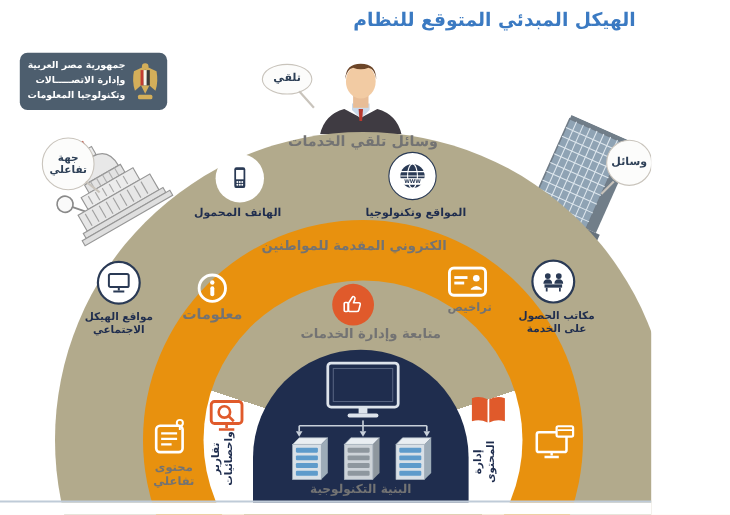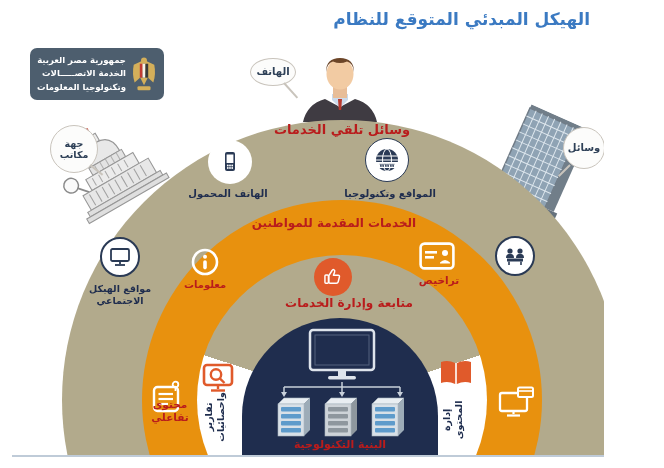--- a/index.html
+++ b/index.html
@@ -1,42 +1,42 @@
 <!DOCTYPE html>
 <html lang="ar"><head>
 <meta charset="utf-8">
 <style>
   html,body{margin:0;padding:0;background:#fff;}
   #canvas{position:relative;width:592px;height:468px;background:#fff;overflow:hidden;
-          font-family:"DejaVu Sans",sans-serif;margin-left:12px;}
+          font-family:"DejaVu Sans",sans-serif;}
   .abs{position:absolute;}
   .disc{position:absolute;border-radius:50%;}
   .lbl{position:absolute;font-weight:700;text-align:center;direction:rtl;line-height:1.25;}
   .navy{color:#1F2D4E;}
-  .white{color:#b91c1c;}
+  .white{color:#737373;}
   .circ{position:absolute;border-radius:50%;background:#fff;display:flex;align-items:center;justify-content:center;}
   .bubble{position:absolute;background:#FCFCFB;border:1.5px solid #C9C4BC;border-radius:50%;
           display:flex;align-items:center;justify-content:center;text-align:center;
           font-weight:700;color:#2E4057;direction:rtl;line-height:1.2;}
   .tail{position:absolute;height:2px;background:#C9C4BC;transform-origin:0 50%;}
   .rot{transform:rotate(-90deg);}
   svg{display:block;}
 </style>
 </head>
 <body>
 
 <div id="canvas">
 
   <div class="abs" style="right:14px;top:9px;direction:rtl;font-size:17px;font-weight:700;color:#3B7AC2;">الهيكل المبدئي المتوقع للنظام</div>
 
   <div class="abs" style="left:18px;top:48px;width:134px;height:52px;background:#4D5E6E;border-radius:7px;
               display:flex;align-items:center;justify-content:space-between;padding:0 6px;box-sizing:border-box;">
     <div style="direction:rtl;color:#fff;font-size:8.5px;font-weight:700;line-height:1.55;text-align:right;flex:1;">
       <div>جمهورية مصر العربية</div>
-      <div>الخدمة الاتصـــــالات</div>
+      <div>وإدارة الاتصـــــالات</div>
       <div>وتكنولوجيا المعلومات</div>
     </div>
     <span style="margin-left:4px;">
       <svg width="28" height="40" viewBox="0 0 30 40">
         <path d="M15,5 L4,10 Q2,20 5,29 L13,22 Z" fill="#D4AF5A"></path>
         <path d="M15,5 L26,10 Q28,20 25,29 L17,22 Z" fill="#D4AF5A"></path>
         <circle cx="15" cy="5.5" r="3.2" fill="#D4AF5A"></circle>
         <rect x="10.5" y="9" width="3" height="15" fill="#C23B33"></rect>
         <rect x="13.5" y="9" width="3" height="15" fill="#F5F2EA"></rect>
         <rect x="16.5" y="9" width="3" height="15" fill="#3A3A3A"></rect>
@@ -229,31 +229,32 @@
     <svg width="26" height="26" viewBox="0 0 26 26">
       <circle cx="8" cy="8" r="2.6" fill="#2A3A55"></circle>
       <path d="M4,15 Q4,10.8 8,10.8 Q12,10.8 12,15 Z" fill="#2A3A55"></path>
       <circle cx="18" cy="8" r="2.6" fill="#2A3A55"></circle>
       <path d="M14,15 Q14,10.8 18,10.8 Q22,10.8 22,15 Z" fill="#2A3A55"></path>
       <rect x="5" y="15.5" width="16" height="3" fill="#2A3A55"></rect>
       <line x1="7" y1="18.5" x2="7" y2="22" stroke="#2A3A55" stroke-width="1.6"></line>
       <line x1="19" y1="18.5" x2="19" y2="22" stroke="#2A3A55" stroke-width="1.6"></line>
     </svg>
   </div>
-
-  <div class="lbl white" style="left:232px;top:216px;width:180px;font-size:12px;z-index:5;">الخدمات المقدمة للمواطنين</div>
+  <div class="lbl navy" style="left:468px;top:282px;width:76px;font-size:9.5px;z-index:5;">مكاتب الحصول على الخدمة</div>
+
+  <div class="lbl white" style="left:232px;top:216px;width:180px;font-size:12px;z-index:5;">الكتروني المقدمة للمواطنين</div>
 
   <div class="abs" style="left:178px;top:247px;z-index:5;">
     <svg width="30" height="30" viewBox="0 0 30 30">
       <circle cx="15" cy="15" r="12" fill="none" stroke="#fff" stroke-width="2.6"></circle>
       <circle cx="15" cy="9.8" r="2" fill="#fff"></circle>
       <rect x="13.2" y="13.2" width="3.6" height="9.2" rx="1.8" fill="#fff"></rect>
     </svg>
   </div>
-  <div class="lbl white" style="left:155px;top:279px;width:76px;font-size:10px;z-index:5;">معلومات</div>
+  <div class="lbl white" style="left:155px;top:279px;width:76px;font-size:13px;z-index:5;">معلومات</div>
 
   <div class="abs" style="left:407px;top:242px;z-index:5;">
     <svg width="36" height="28" viewBox="0 0 36 28">
       <rect x="1.6" y="1.6" width="32.8" height="24.8" rx="4" fill="none" stroke="#fff" stroke-width="2.6"></rect>
       <rect x="6" y="9" width="12" height="2.6" fill="#fff"></rect>
       <rect x="6" y="14" width="9" height="2.6" fill="#fff"></rect>
       <circle cx="26" cy="11" r="3" fill="#fff"></circle>
       <path d="M21,20.5 Q26,15.5 31,20.5 L31,21.5 L21,21.5 Z" fill="#fff"></path>
     </svg>
   </div>
@@ -262,21 +263,21 @@
   <div class="abs" style="left:139px;top:380px;z-index:5;">
     <svg width="32" height="34" viewBox="0 0 32 34">
       <rect x="3" y="7" width="24" height="24" rx="3.5" fill="none" stroke="#fff" stroke-width="2.4"></rect>
       <line x1="7.5" y1="14" x2="22" y2="14" stroke="#fff" stroke-width="2.2"></line>
       <line x1="7.5" y1="19" x2="22" y2="19" stroke="#fff" stroke-width="2.2"></line>
       <line x1="7.5" y1="24" x2="17" y2="24" stroke="#fff" stroke-width="2.2"></line>
       <circle cx="24.5" cy="4.5" r="2.8" fill="none" stroke="#fff" stroke-width="1.8"></circle>
       <line x1="24.5" y1="7.3" x2="24.5" y2="11" stroke="#fff" stroke-width="1.8"></line>
     </svg>
   </div>
-  <div class="lbl white" style="left:130px;top:398px;width:56px;font-size:10.5px;z-index:5;text-align:center;">محتوى تفاعلي</div>
+  <div class="lbl white" style="left:130px;top:419px;width:56px;font-size:10.5px;z-index:5;text-align:center;">محتوى تفاعلي</div>
 
   <div class="abs" style="left:486px;top:385px;z-index:5;">
     <svg width="38" height="34" viewBox="0 0 38 34">
       <rect x="2" y="8" width="27" height="18" rx="2" fill="none" stroke="#fff" stroke-width="2.3"></rect>
       <line x1="15.5" y1="26" x2="15.5" y2="29" stroke="#fff" stroke-width="2.2"></line>
       <line x1="9" y1="30.5" x2="22" y2="30.5" stroke="#fff" stroke-width="2.2"></line>
       <rect x="20" y="2.5" width="15" height="9.5" rx="1.5" fill="#E8910E" stroke="#fff" stroke-width="2"></rect>
       <line x1="21" y1="6" x2="34" y2="6" stroke="#fff" stroke-width="1.6"></line>
     </svg>
   </div>
@@ -303,26 +304,26 @@
 
   <div class="abs" style="left:426px;top:359px;z-index:5;">
     <svg width="36" height="30" viewBox="0 0 36 30">
       <path d="M17.2,4 Q10,0.5 3,3 L3,24 Q10,21.5 17.2,25 Z" fill="#E05A2B"></path>
       <path d="M18.8,4 Q26,0.5 33,3 L33,24 Q26,21.5 18.8,25 Z" fill="#E05A2B"></path>
     </svg>
   </div>
   <div class="lbl navy rot" style="left:412px;top:408px;width:58px;font-size:9.5px;z-index:5;">إدارة المحتوى</div>
 
   <div class="bubble" style="left:238px;top:58px;width:44px;height:26px;font-size:10px;z-index:6;">
-    <span>الهاتف</span>
+    <span>تلقي</span>
   </div>
   <div class="tail" style="left:272px;top:82px;width:20px;transform:rotate(48deg);z-index:6;"></div>
 
   <div class="bubble" style="left:38px;top:125px;width:46px;height:46px;font-size:9.5px;z-index:6;">
-    <span>جهة مكاتب</span>
+    <span>جهة تفاعلي</span>
   </div>
   <div class="tail" style="left:78px;top:164px;width:16px;transform:rotate(38deg);z-index:6;"></div>
 
   <div class="bubble" style="left:551px;top:127px;width:40px;height:40px;font-size:10px;z-index:6;">
     <span>وسائل</span>
   </div>
   <div class="tail" style="left:558px;top:164px;width:16px;transform:rotate(135deg);z-index:6;"></div>
 
   <div class="abs" style="left:0;top:455px;width:664px;height:2px;background:#BFCBD8;z-index:40;"></div>
   <div class="abs" style="left:0;top:457px;width:664px;height:11px;background:#fff;z-index:40;"></div>

